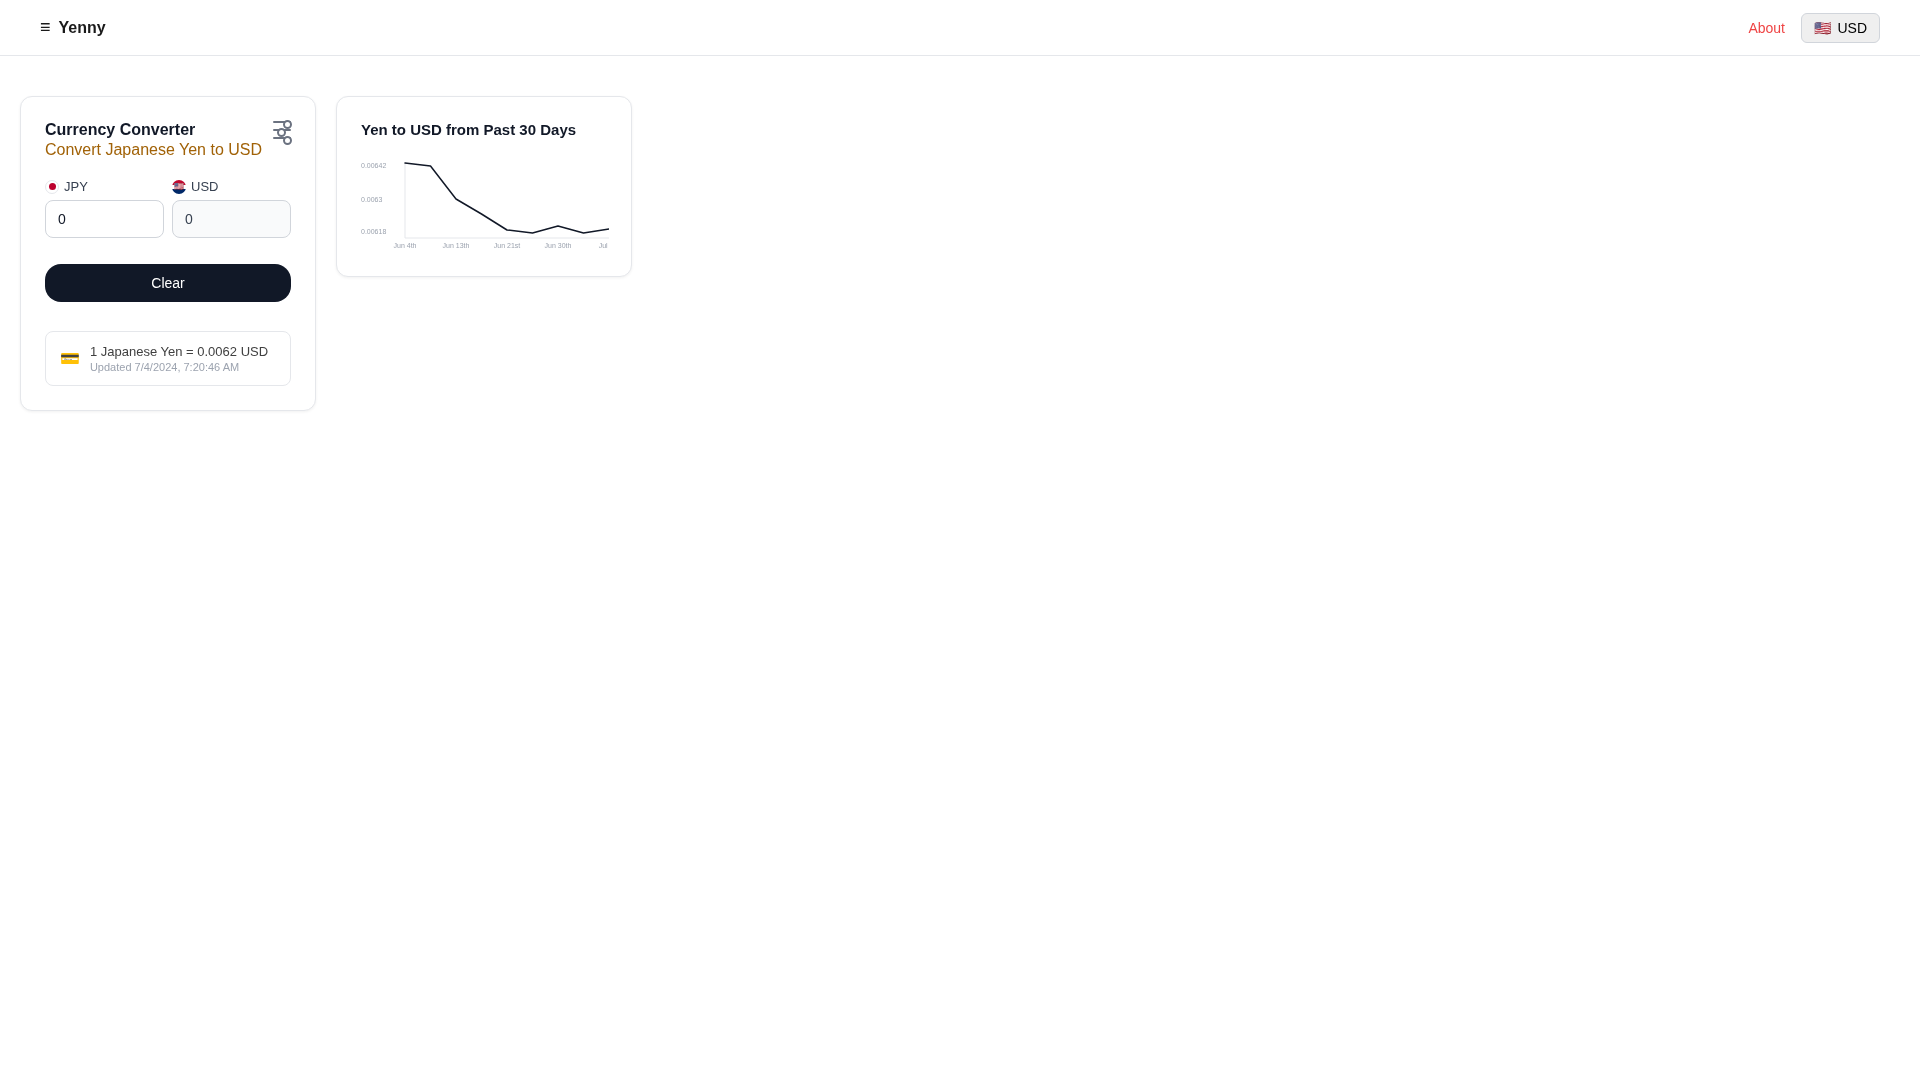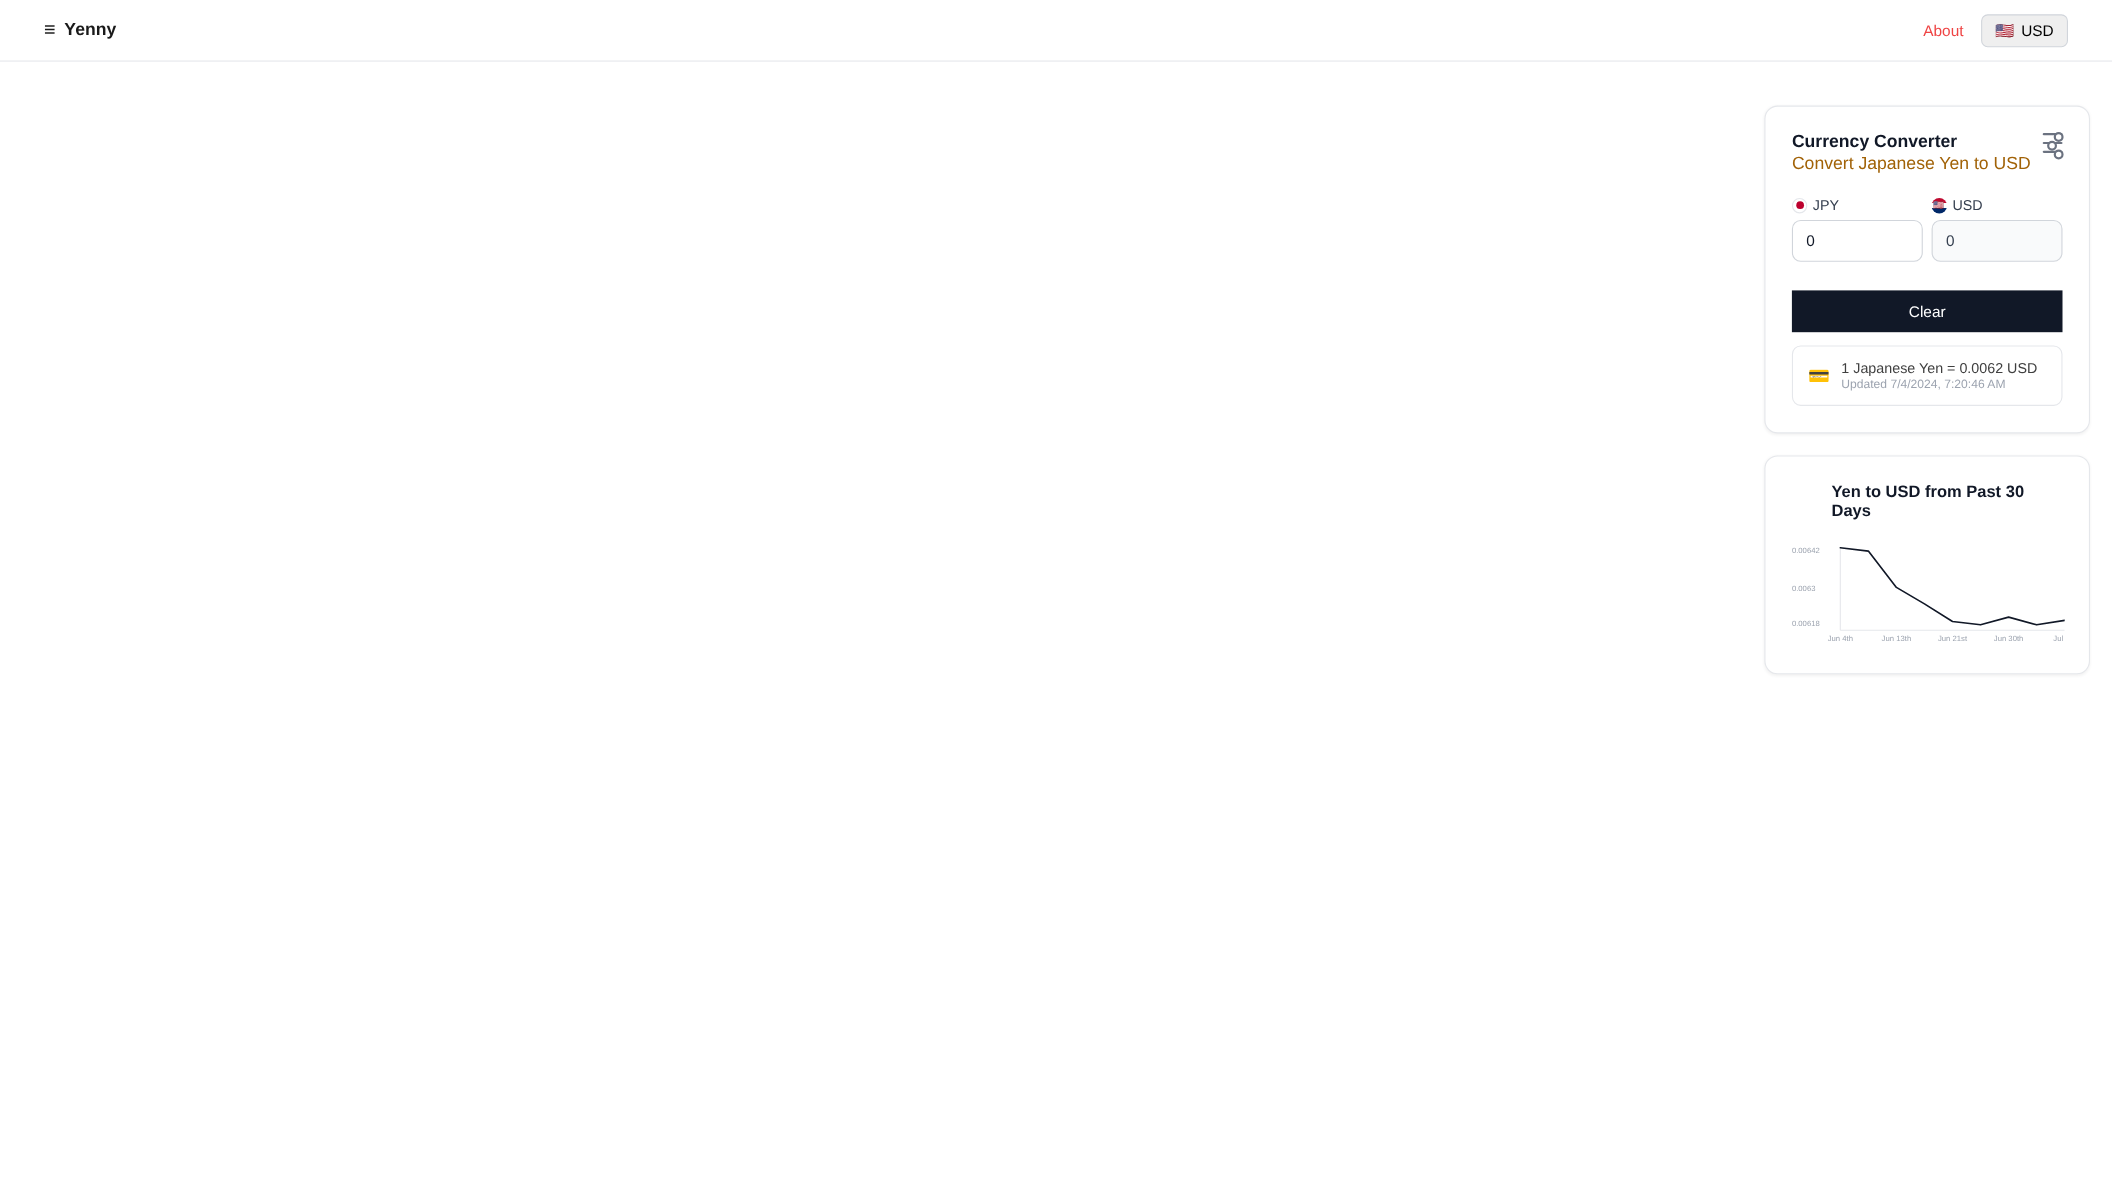--- a/index.html
+++ b/index.html
@@ -51,22 +51,22 @@
       border: 1px solid #d1d5db;
       border-radius: 6px;
       font-size: 14px;
       font-weight: 500;
       cursor: pointer;
     }
 
     
     .main-content {
       display: flex;
-      flex-direction: column;
-      align-items: flex-end;
+      flex-direction: row;
+      align-items: flex-start;
       padding: 40px 20px;
       gap: 20px;
     }
 
     
     .card {
       background: #ffffff;
       border: 1px solid #e5e7eb;
       border-radius: 12px;
       padding: 24px;
@@ -183,25 +183,25 @@
       color: #374151;
     }
 
     
     .clear-button {
       width: 100%;
       padding: 11px;
       background: #111827;
       color: #ffffff;
       border: none;
-      border-radius: 0;
+      border-radius: 16px;
       font-size: 14px;
       font-weight: 500;
       cursor: pointer;
-      margin-bottom: 12px;
+      margin-bottom: 29px;
     }
 
     
     .rate-info {
       display: flex;
       align-items: center;
       gap: 10px;
       padding: 12px 14px;
       border: 1px solid #e5e7eb;
       border-radius: 8px;
@@ -229,21 +229,20 @@
       border-radius: 12px;
       padding: 24px;
       width: 296px;
       box-shadow: 0 1px 3px rgba(0,0,0,0.06);
     }
     .chart-title {
       font-size: 15px;
       font-weight: 600;
       color: #111827;
       margin-bottom: 20px;
-      margin-left: 36px;
     }
 
     
     .chart-container {
       width: 100%;
     }
   </style>
 </head>
 <body>
 

